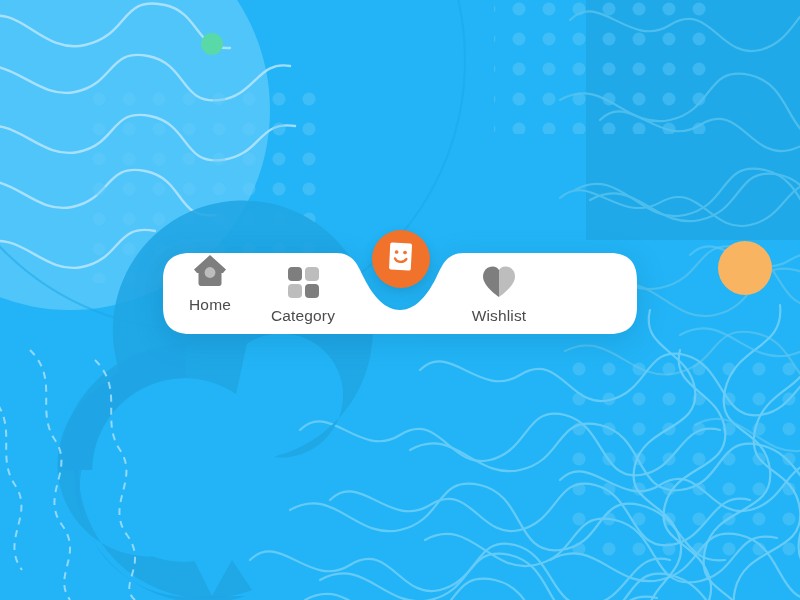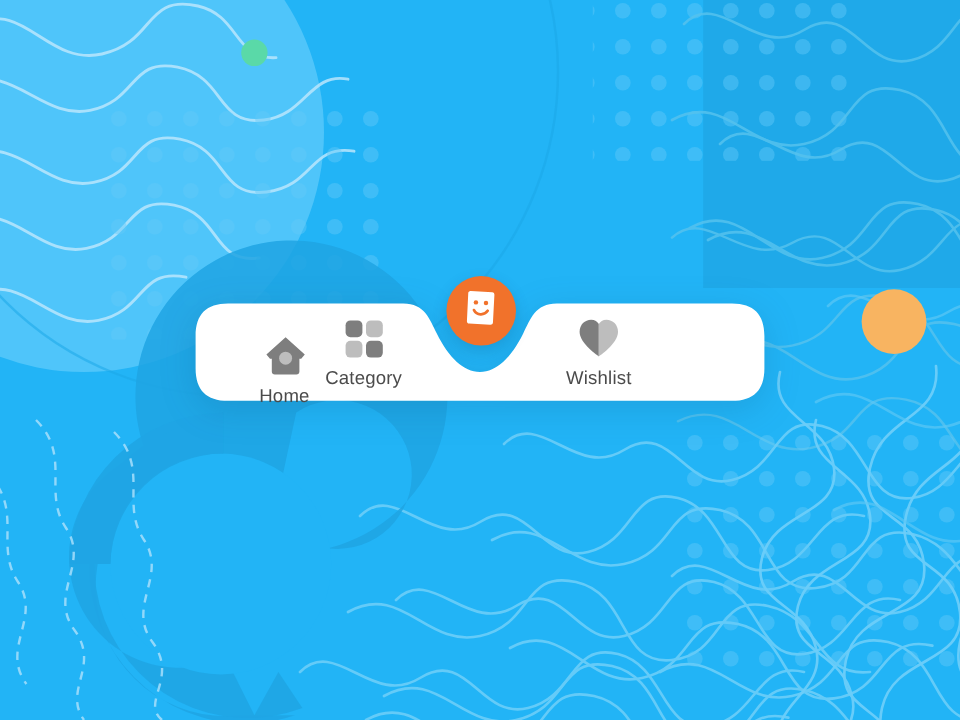--- a/index.html
+++ b/index.html
@@ -64,21 +64,21 @@
   }
   .nav-item .lbl {
     display: block;
     font-size: 15.5px;
     line-height: 16px;
     color: #4b4b4b;
     letter-spacing: .15px;
     font-family: "Liberation Sans", sans-serif;
   }
 
-  #item-home     { left: 4px;   top: 28px; text-align: right; }
+  #item-home     { left: 4px;   top: 2px; }
   #item-category { left: 97px;  top: 13px; }
   #item-wishlist { left: 293px; top: 13px; }
   #item-account  { left: 386px; top: 13px; }
 
   
   #fab {
     position: absolute;
     left: 372px;
     top: 230px;
     width: 58px;

